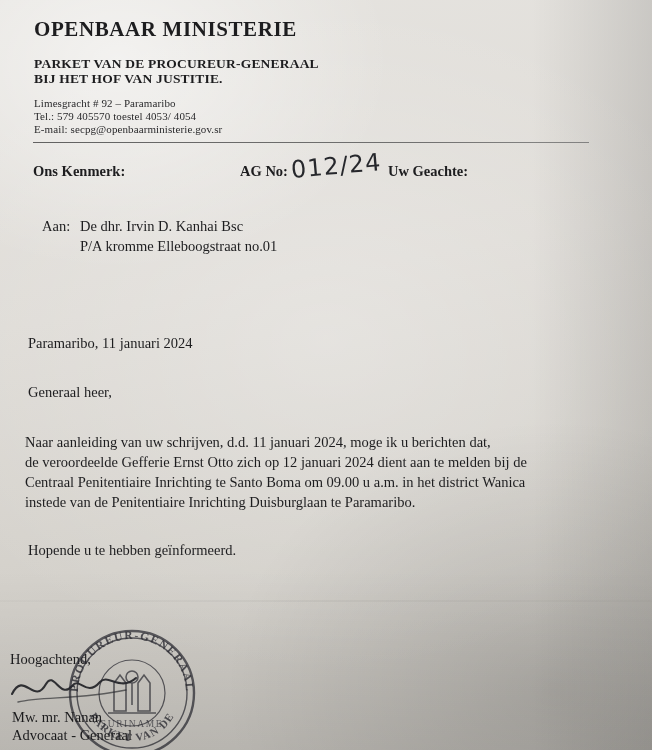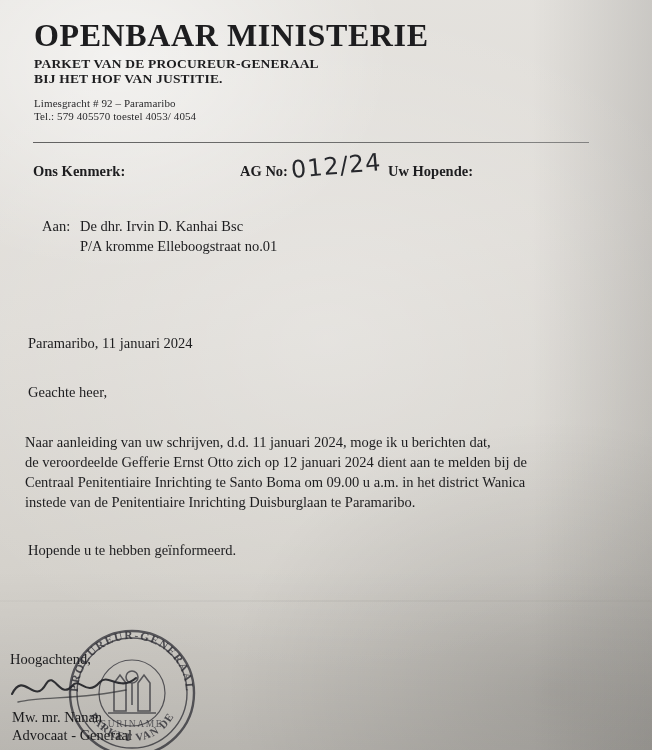--- a/index.html
+++ b/index.html
@@ -39,21 +39,21 @@
     pointer-events: none;
   }
   .content {
     position: absolute;
     inset: 0;
   }
 
   .org-title {
     position: absolute;
     left: 34px; top: 17px;
-    font-size: 32px;
+    font-size: 21px;
     font-weight: bold;
     letter-spacing: 0.6px;
     font-family: "Liberation Serif", serif;
     text-align: right;
   }
   .dept-line1 {
     position: absolute;
     left: 34px; top: 56px;
     font-size: 13.5px;
     font-weight: bold;
@@ -150,34 +150,35 @@
   <div id="paper"></div>
 
   <div class="content">
 
     <div class="org-title">OPENBAAR MINISTERIE</div>
     <div class="dept-line1">PARKET VAN DE PROCUREUR-GENERAAL</div>
     <div class="dept-line2">BIJ HET HOF VAN JUSTITIE.</div>
 
     <div class="addr addr1">Limesgracht # 92 – Paramaribo</div>
     <div class="addr addr2">Tel.: 579 405570 toestel 4053/ 4054</div>
+    <div class="addr addr3">E-mail: secpg@openbaarministerie.gov.sr</div>
 
     <div class="rule"></div>
 
     <div class="ref-row ref-ons">Ons Kenmerk:</div>
     <div class="ref-row ref-ag">AG No:</div>
     <div class="ref-handwritten">012/24</div>
-    <div class="ref-row ref-uw">Uw Hopende:</div>
+    <div class="ref-row ref-uw">Uw Geachte:</div>
 
     <div class="aan-label">Aan:</div>
     <div class="aan-line1">De dhr. Irvin D. Kanhai Bsc</div>
     <div class="aan-line2">P/A kromme Elleboogstraat no.01</div>
 
     <div class="place-date">Paramaribo, 11 januari 2024</div>
-    <div class="salutation">Geachte heer,</div>
+    <div class="salutation">Generaal heer,</div>
 
     <div class="body-block">
       <div class="body-line">Naar aanleiding van uw schrijven, d.d. 11 januari 2024, moge ik u berichten dat,</div>
       <div class="body-line">de veroordeelde Gefferie Ernst Otto zich op 12 januari 2024 dient aan te melden bij de</div>
       <div class="body-line">Centraal Penitentiaire Inrichting te Santo Boma om 09.00 u a.m. in het district Wanica</div>
       <div class="body-line">instede van de Penitentiaire Inrichting Duisburglaan  te Paramaribo.</div>
     </div>
 
     <div class="closing">Hopende u te hebben geïnformeerd.</div>
 

